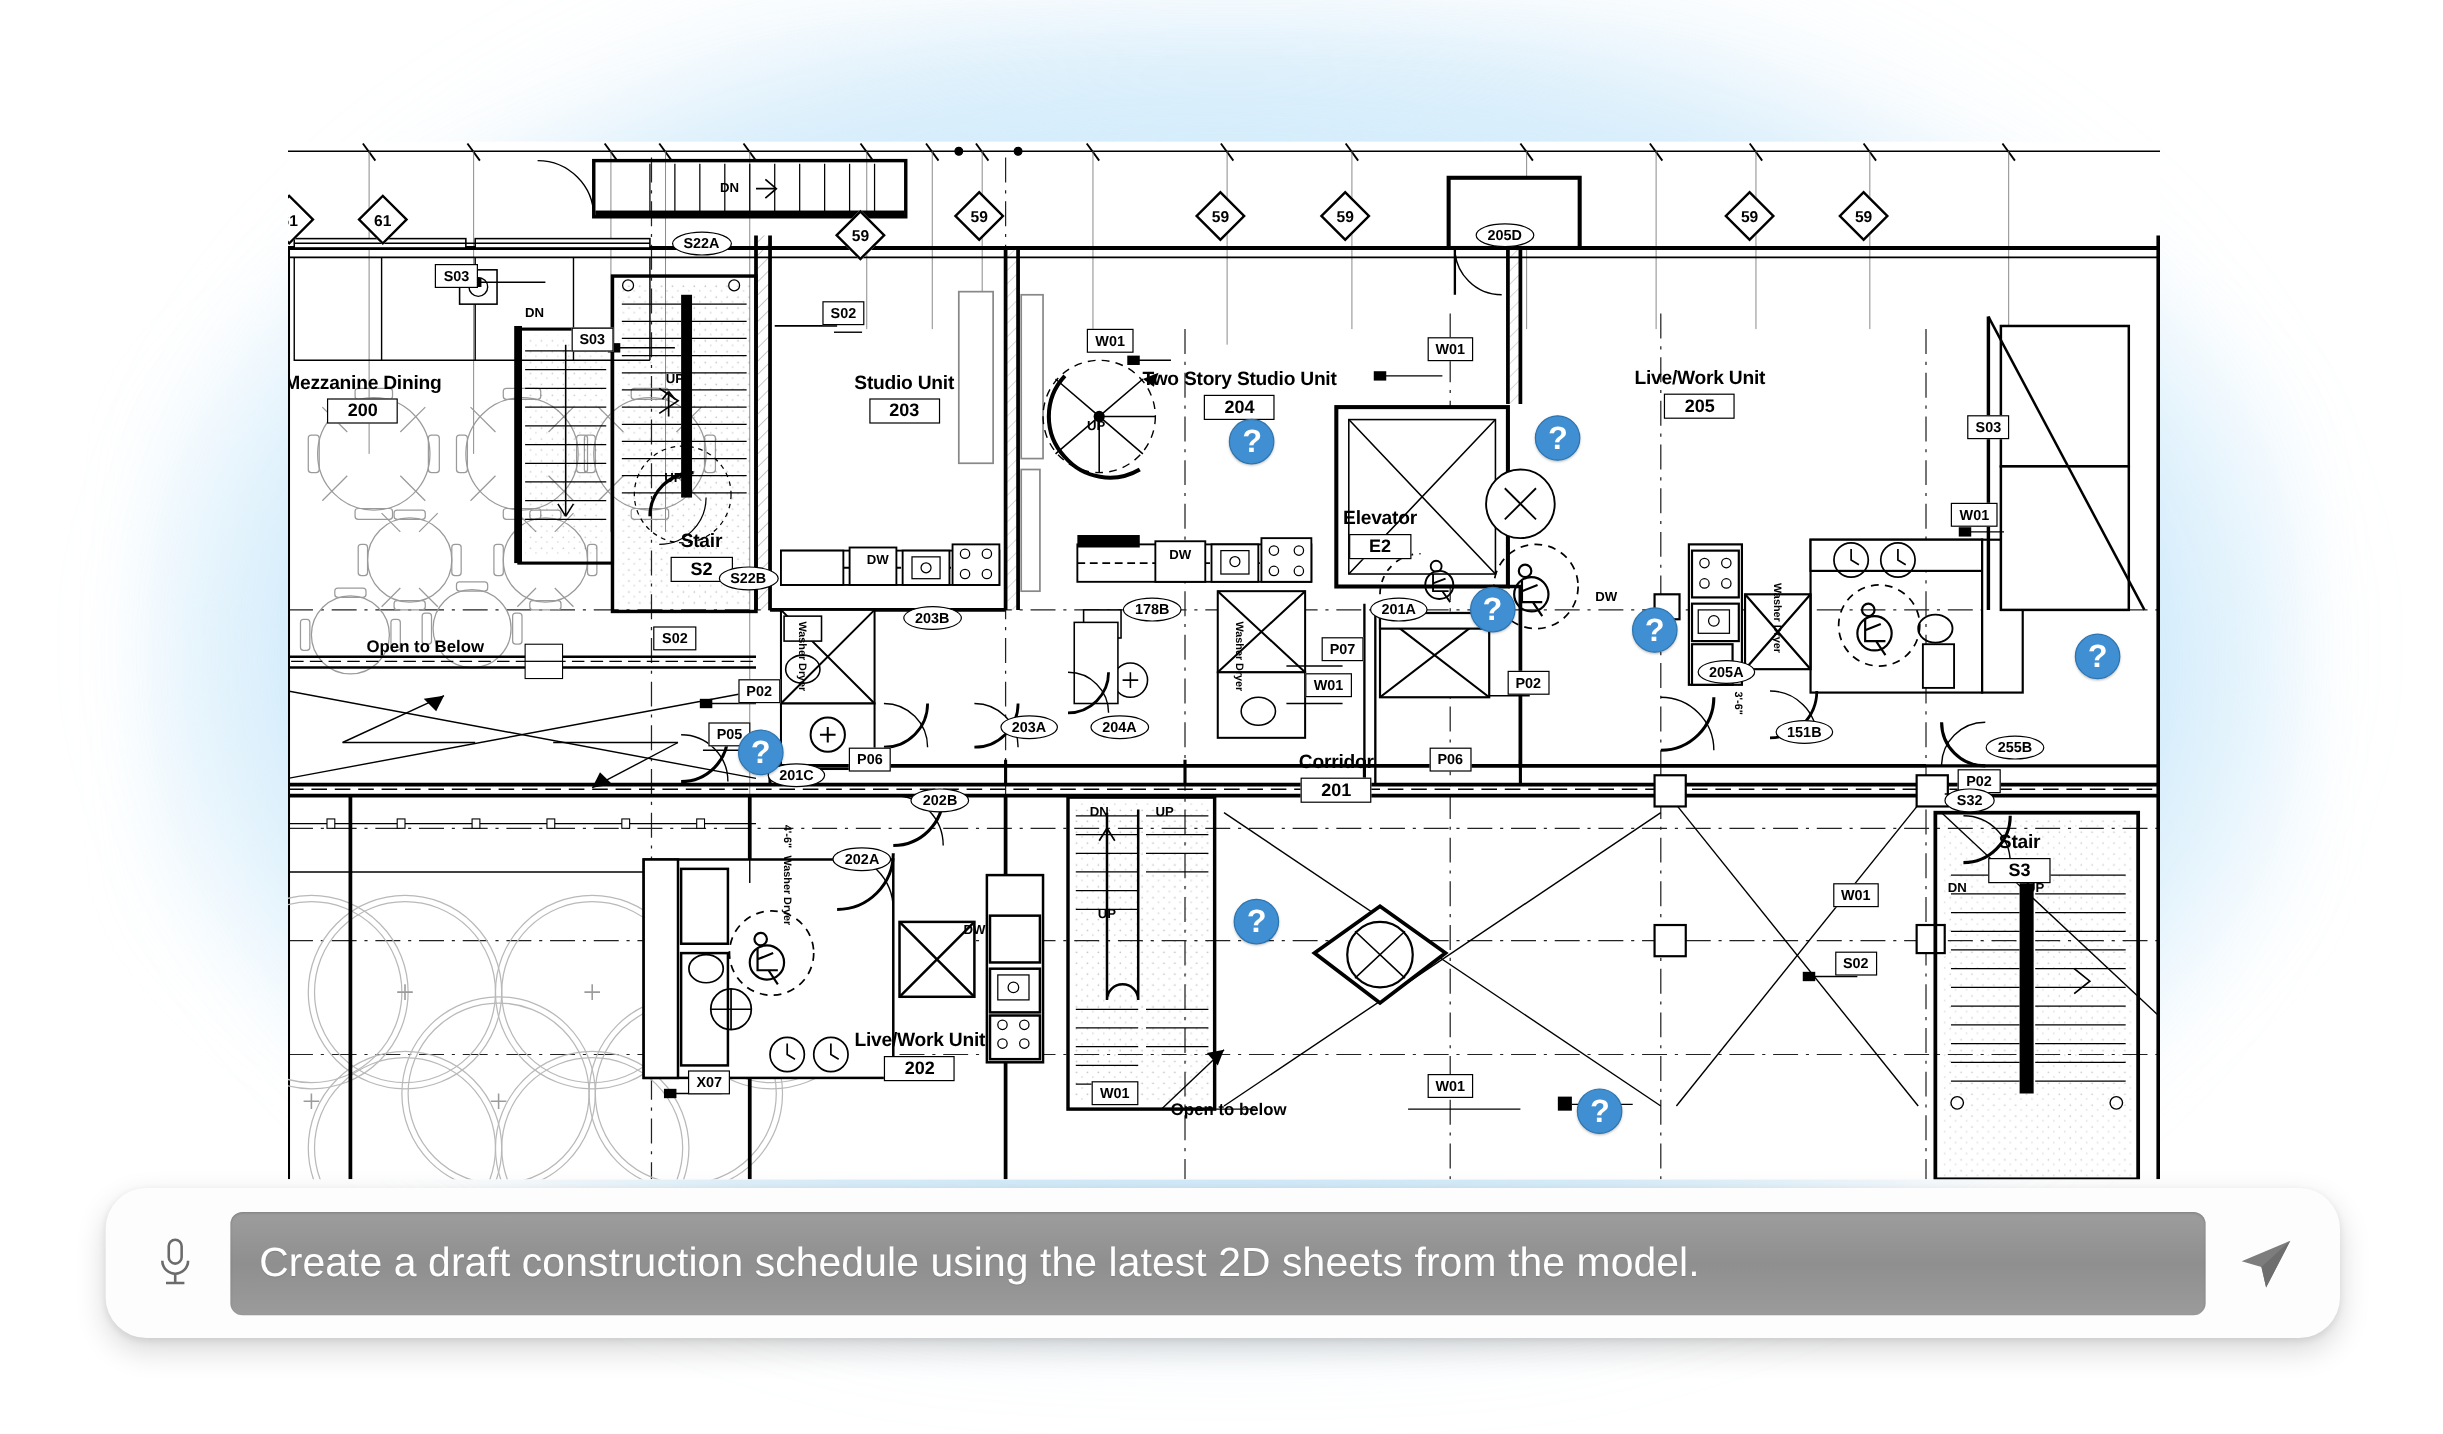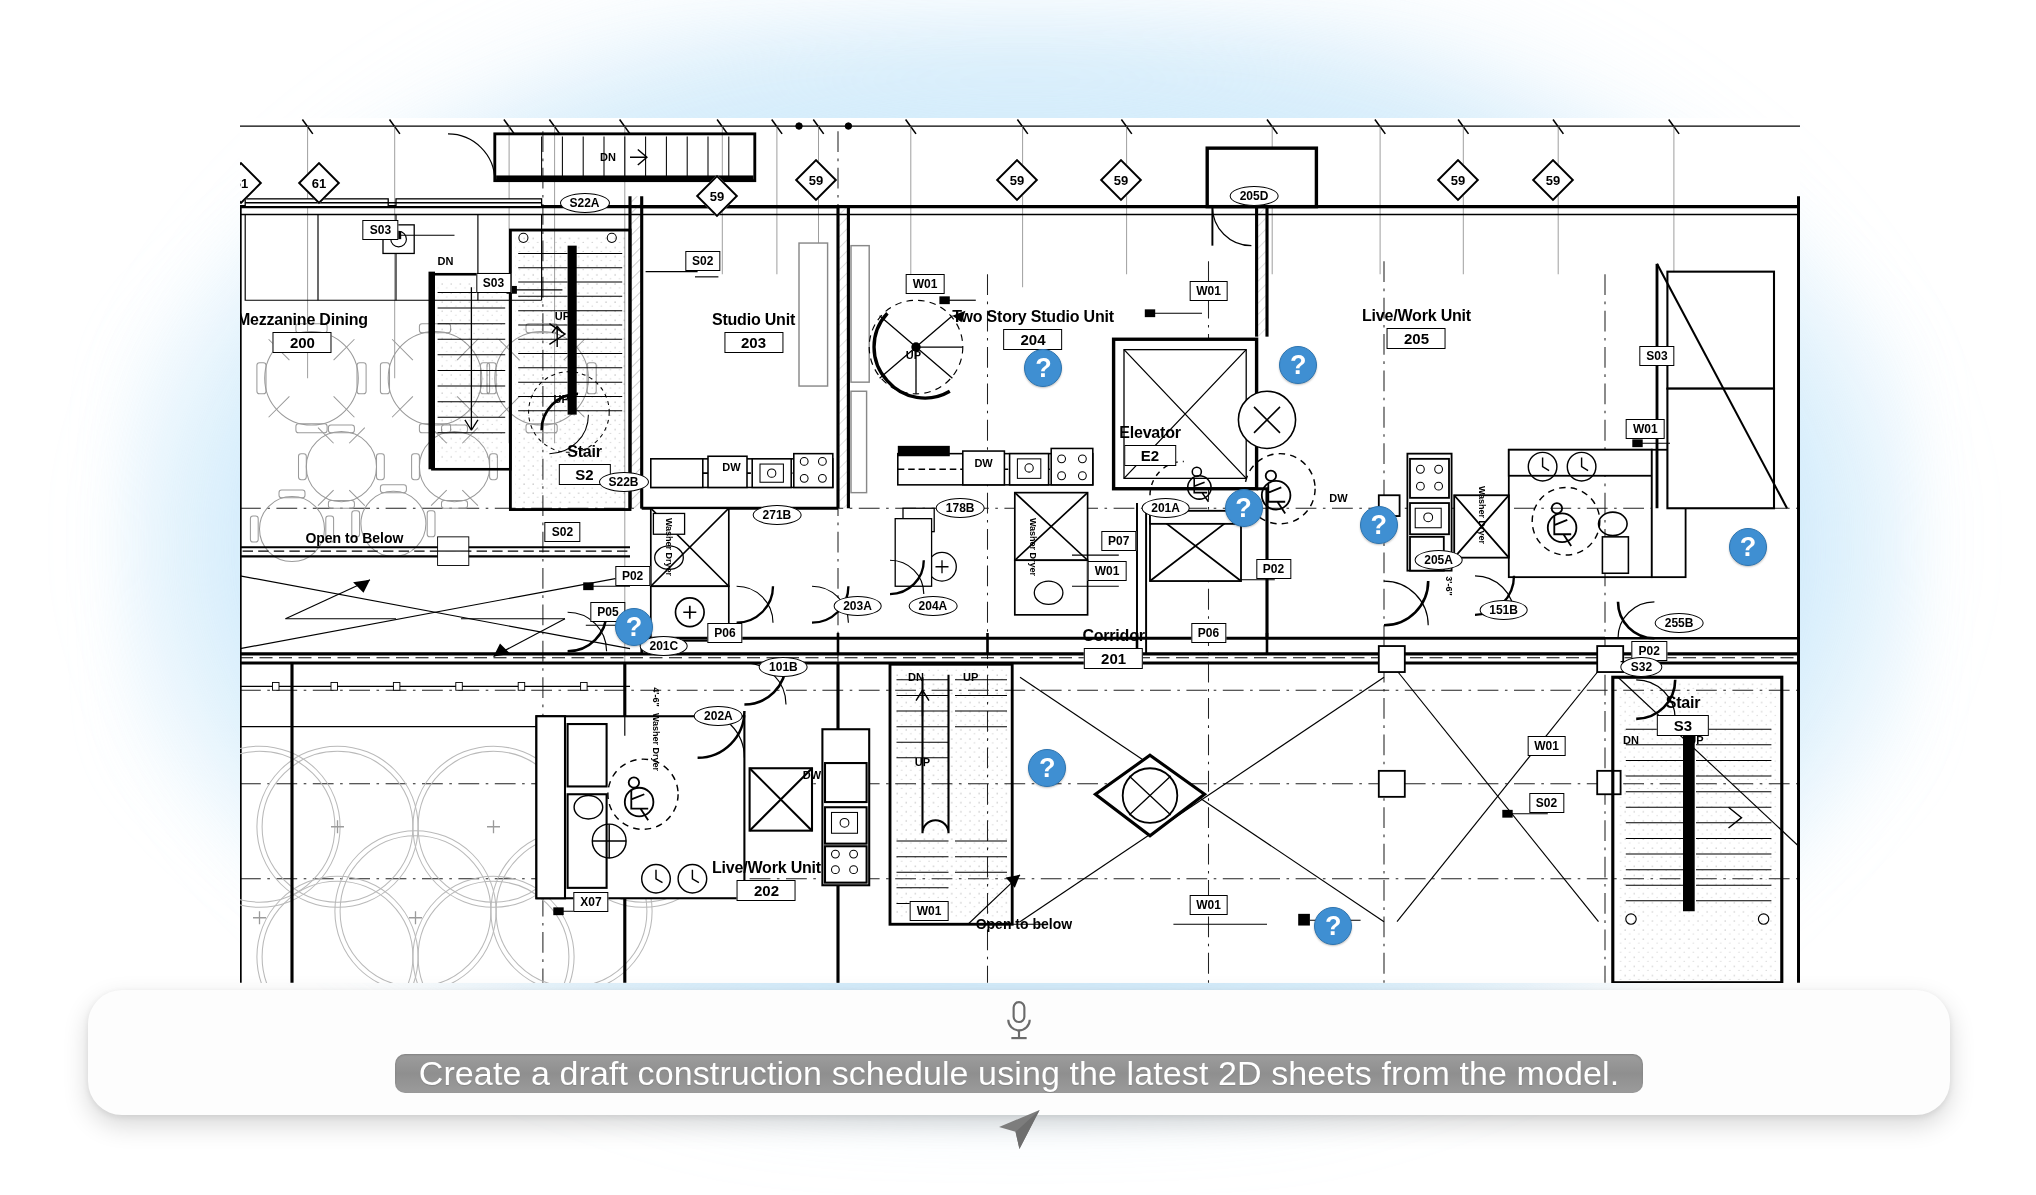--- a/index.html
+++ b/index.html
@@ -54,21 +54,21 @@
     cursor: pointer;
   }
 
   
   #promptbar {
     position: absolute; left: 88px; top: 990px;
     width: 1862px; height: 125px;
     background: #fdfdfd;
     border-radius: 34px;
     box-shadow: 0 10px 26px rgba(0,0,0,0.16), 0 2px 6px rgba(0,0,0,0.08);
-    display: flex; align-items: center; padding: 0 26px; flex-direction: column;
+    display: flex; align-items: center; padding: 0 26px;
   }
   #micbtn {
     width: 64px; height: 64px; flex: 0 0 64px;
     display: flex; align-items: center; justify-content: center;
     cursor: pointer;
   }
   #promptfield {
     flex: 1 1 auto; height: 86px; margin: 0 14px;
     background: linear-gradient(180deg,#9d9d9d 0%, #8f8f8f 50%, #9b9b9b 100%);
     border-radius: 10px;
@@ -843,28 +843,28 @@
         <div class="tag-rect" style="position: absolute; left: 1033.5px; top: 451.361px; border: 1.5px solid rgb(0, 0, 0); background: rgb(255, 255, 255); font: bold 12px / 1 &quot;Liberation Sans&quot;, sans-serif; padding: 3px 6px; transform: translate(-50%, -50%);">P02</div>
         <div class="tag-rect" style="position: absolute; left: 1409.2px; top: 533.308px; border: 1.5px solid rgb(0, 0, 0); background: rgb(255, 255, 255); font: bold 12px / 1 &quot;Liberation Sans&quot;, sans-serif; padding: 3px 6px; transform: translate(-50%, -50%);">P02</div>
         <div class="tag-rect" style="position: absolute; left: 367.9px; top: 494.286px; border: 1.5px solid rgb(0, 0, 0); background: rgb(255, 255, 255); font: bold 12px / 1 &quot;Liberation Sans&quot;, sans-serif; padding: 3px 6px; transform: translate(-50%, -50%);">P05</div>
         <div class="tag-rect" style="position: absolute; left: 484.9px; top: 515.098px; border: 1.5px solid rgb(0, 0, 0); background: rgb(255, 255, 255); font: bold 12px / 1 &quot;Liberation Sans&quot;, sans-serif; padding: 3px 6px; transform: translate(-50%, -50%);">P06</div>
         <div class="tag-rect" style="position: absolute; left: 968.5px; top: 515.098px; border: 1.5px solid rgb(0, 0, 0); background: rgb(255, 255, 255); font: bold 12px / 1 &quot;Liberation Sans&quot;, sans-serif; padding: 3px 6px; transform: translate(-50%, -50%);">P06</div>
         <div class="tag-rect" style="position: absolute; left: 878.8px; top: 422.744px; border: 1.5px solid rgb(0, 0, 0); background: rgb(255, 255, 255); font: bold 12px / 1 &quot;Liberation Sans&quot;, sans-serif; padding: 3px 6px; transform: translate(-50%, -50%);">P07</div>
         <div class="tag-rect" style="position: absolute; left: 1306.5px; top: 685.496px; border: 1.5px solid rgb(0, 0, 0); background: rgb(255, 255, 255); font: bold 12px / 1 &quot;Liberation Sans&quot;, sans-serif; padding: 3px 6px; transform: translate(-50%, -50%);">S02</div>
         <div class="tag-rect" style="position: absolute; left: 351px; top: 784.353px; border: 1.5px solid rgb(0, 0, 0); background: rgb(255, 255, 255); font: bold 12px / 1 &quot;Liberation Sans&quot;, sans-serif; padding: 3px 6px; transform: translate(-50%, -50%);">X07</div>
         <div class="tag-oval" style="position: absolute; left: 344.5px; top: 84.5489px; border: 1.8px solid rgb(0, 0, 0); background: rgb(255, 255, 255); border-radius: 50%; font: bold 12px / 1 &quot;Liberation Sans&quot;, sans-serif; padding: 3px 9px; transform: translate(-50%, -50%);">S22A</div>
         <div class="tag-oval" style="position: absolute; left: 383.5px; top: 364.211px; border: 1.8px solid rgb(0, 0, 0); background: rgb(255, 255, 255); border-radius: 50%; font: bold 12px / 1 &quot;Liberation Sans&quot;, sans-serif; padding: 3px 9px; transform: translate(-50%, -50%);">S22B</div>
-        <div class="tag-oval" style="position: absolute; left: 536.9px; top: 396.729px; border: 1.8px solid rgb(0, 0, 0); background: rgb(255, 255, 255); border-radius: 50%; font: bold 12px / 1 &quot;Liberation Sans&quot;, sans-serif; padding: 3px 9px; transform: translate(-50%, -50%);">271B</div>
+        <div class="tag-oval" style="position: absolute; left: 536.9px; top: 396.729px; border: 1.8px solid rgb(0, 0, 0); background: rgb(255, 255, 255); border-radius: 50%; font: bold 12px / 1 &quot;Liberation Sans&quot;, sans-serif; padding: 3px 9px; transform: translate(-50%, -50%);">203B</div>
         <div class="tag-oval" style="position: absolute; left: 720.2px; top: 390.226px; border: 1.8px solid rgb(0, 0, 0); background: rgb(255, 255, 255); border-radius: 50%; font: bold 12px / 1 &quot;Liberation Sans&quot;, sans-serif; padding: 3px 9px; transform: translate(-50%, -50%);">178B</div>
         <div class="tag-oval" style="position: absolute; left: 925.6px; top: 390.226px; border: 1.8px solid rgb(0, 0, 0); background: rgb(255, 255, 255); border-radius: 50%; font: bold 12px / 1 &quot;Liberation Sans&quot;, sans-serif; padding: 3px 9px; transform: translate(-50%, -50%);">201A</div>
         <div class="tag-oval" style="position: absolute; left: 1198.6px; top: 442.256px; border: 1.8px solid rgb(0, 0, 0); background: rgb(255, 255, 255); border-radius: 50%; font: bold 12px / 1 &quot;Liberation Sans&quot;, sans-serif; padding: 3px 9px; transform: translate(-50%, -50%);">205A</div>
         <div class="tag-oval" style="position: absolute; left: 1263.6px; top: 491.684px; border: 1.8px solid rgb(0, 0, 0); background: rgb(255, 255, 255); border-radius: 50%; font: bold 12px / 1 &quot;Liberation Sans&quot;, sans-serif; padding: 3px 9px; transform: translate(-50%, -50%);">151B</div>
         <div class="tag-oval" style="position: absolute; left: 1439.1px; top: 504.692px; border: 1.8px solid rgb(0, 0, 0); background: rgb(255, 255, 255); border-radius: 50%; font: bold 12px / 1 &quot;Liberation Sans&quot;, sans-serif; padding: 3px 9px; transform: translate(-50%, -50%);">255B</div>
         <div class="tag-oval" style="position: absolute; left: 423.8px; top: 528.105px; border: 1.8px solid rgb(0, 0, 0); background: rgb(255, 255, 255); border-radius: 50%; font: bold 12px / 1 &quot;Liberation Sans&quot;, sans-serif; padding: 3px 9px; transform: translate(-50%, -50%);">201C</div>
-        <div class="tag-oval" style="position: absolute; left: 543.4px; top: 548.917px; border: 1.8px solid rgb(0, 0, 0); background: rgb(255, 255, 255); border-radius: 50%; font: bold 12px / 1 &quot;Liberation Sans&quot;, sans-serif; padding: 3px 9px; transform: translate(-50%, -50%);">101B</div>
+        <div class="tag-oval" style="position: absolute; left: 543.4px; top: 548.917px; border: 1.8px solid rgb(0, 0, 0); background: rgb(255, 255, 255); border-radius: 50%; font: bold 12px / 1 &quot;Liberation Sans&quot;, sans-serif; padding: 3px 9px; transform: translate(-50%, -50%);">202B</div>
         <div class="tag-oval" style="position: absolute; left: 478.4px; top: 598.346px; border: 1.8px solid rgb(0, 0, 0); background: rgb(255, 255, 255); border-radius: 50%; font: bold 12px / 1 &quot;Liberation Sans&quot;, sans-serif; padding: 3px 9px; transform: translate(-50%, -50%);">202A</div>
         <div class="tag-oval" style="position: absolute; left: 617.5px; top: 487.782px; border: 1.8px solid rgb(0, 0, 0); background: rgb(255, 255, 255); border-radius: 50%; font: bold 12px / 1 &quot;Liberation Sans&quot;, sans-serif; padding: 3px 9px; transform: translate(-50%, -50%);">203A</div>
         <div class="tag-oval" style="position: absolute; left: 692.9px; top: 487.782px; border: 1.8px solid rgb(0, 0, 0); background: rgb(255, 255, 255); border-radius: 50%; font: bold 12px / 1 &quot;Liberation Sans&quot;, sans-serif; padding: 3px 9px; transform: translate(-50%, -50%);">204A</div>
         <div class="tag-oval" style="position: absolute; left: 1014px; top: 78.0451px; border: 1.8px solid rgb(0, 0, 0); background: rgb(255, 255, 255); border-radius: 50%; font: bold 12px / 1 &quot;Liberation Sans&quot;, sans-serif; padding: 3px 9px; transform: translate(-50%, -50%);">205D</div>
         <div class="tag-oval" style="position: absolute; left: 1401.4px; top: 548.917px; border: 1.8px solid rgb(0, 0, 0); background: rgb(255, 255, 255); border-radius: 50%; font: bold 12px / 1 &quot;Liberation Sans&quot;, sans-serif; padding: 3px 9px; transform: translate(-50%, -50%);">S32</div>
         <div style="position: absolute; width: 30px; height: 30px; border: 2px solid rgb(0, 0, 0); background: rgb(255, 255, 255); transform: translate(-50%, -50%) rotate(45deg); left: 1.3px; top: 65.0376px;">
           <span style="position: absolute; inset: 0px; display: flex; align-items: center; justify-content: center; transform: rotate(-45deg); font: bold 13px &quot;Liberation Sans&quot;, sans-serif;">61</span>
         </div>
         <div style="position: absolute; width: 30px; height: 30px; border: 2px solid rgb(0, 0, 0); background: rgb(255, 255, 255); transform: translate(-50%, -50%) rotate(45deg); left: 79.3px; top: 65.0376px;">
           <span style="position: absolute; inset: 0px; display: flex; align-items: center; justify-content: center; transform: rotate(-45deg); font: bold 13px &quot;Liberation Sans&quot;, sans-serif;">61</span>

